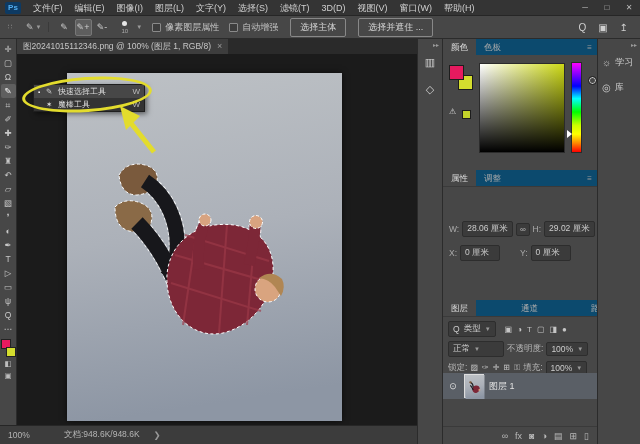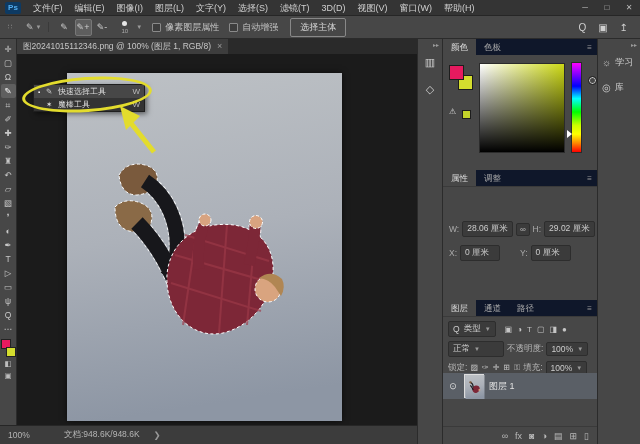--- a/index.html
+++ b/index.html
@@ -74,21 +74,21 @@
   .statusbar .chev { margin-left:14px; color:#999; }
 
   
   .rightstrip { position:absolute; left:417px; top:39px; width:26px; height:405px; background:#474747;
     border-left:1px solid #2b2b2b; border-right:1px solid #2b2b2b; display:flex; flex-direction:column; align-items:center; }
   .rightstrip .collapse { font-size:6px; color:#999; align-self:flex-end; padding:2px 3px 4px; }
   .stripicon { width:20px; height:20px; display:flex; align-items:center; justify-content:center;
     font-size:11px; color:#cfcfcf; margin-bottom:7px; }
 
   .panels { position:absolute; left:443px; top:39px; width:154px; height:405px; background:#474747; font-size:8.5px; }
-  .ptabs { height:16px; background:#0f172a; display:flex; align-items:center; }
+  .ptabs { height:16px; background:#0c4a6e; display:flex; align-items:center; }
   .ptab { padding:0 8px; line-height:16px; color:#aaa; white-space:nowrap; }
   .ptab.active { background:#474747; color:#ddd; }
   .pmenu { margin-left:auto; padding-right:5px; color:#999; font-size:8px; }
 
   .colorbody { position:relative; height:115px; }
   .cb-fg { position:absolute; left:6px; top:10px; width:15px; height:15px; border:1px solid #1d1d1d; z-index:2; }
   .cb-bg { position:absolute; left:15px; top:20px; width:15px; height:15px; border:1px solid #1d1d1d; }
   .cb-warn { position:absolute; left:6px; top:52px; font-size:8px; color:#ddd; }
   .cb-chip { position:absolute; left:19px; top:55px; width:9px; height:9px; border:1px solid #1d1d1d; }
   .satsquare { position:absolute; left:36px; top:8px; width:86px; height:90px; border:1px solid #2b2b2b;
@@ -182,20 +182,21 @@
     <span class="ob-chev">▼</span>
     <div class="chk">
       <span class="box"></span>
       <span>像素图层属性</span>
     </div>
     <div class="chk">
       <span class="box"></span>
       <span>自动增强</span>
     </div>
     <button class="ob-btn">选择主体</button>
+    <button class="ob-btn">选择并遮住 ...</button>
     <div class="ob-right">
 
     <span>Q</span>
         <span>▣</span>
         <span>↥</span>
       </div>
   </div>
 
   <div class="toolscol">
     <div style="display:flex;flex-direction:column;align-items:center;">
@@ -360,21 +361,21 @@
       <div class="proprow" style="left:6px; top:58px;">
         <span>X:</span>
         <span class="field" style="min-width:40px;">0 厘米</span>
         <span style="width:14px;"></span>
         <span>Y:</span>
         <span class="field" style="min-width:40px;">0 厘米</span>
       </div>
     </div>
 
     <div class="ptabs">
-      <div style="display:flex;">
+      <div style="display:flex;gap:37px;">
 
       <div class="ptab active">图层</div>
           <div class="ptab">通道</div>
           <div class="ptab">路径</div>
         </div>
       <div class="pmenu">≡</div>
     </div>
     <div class="layersbody">
       <div class="lrow" style="padding-top:4px;">
         <span class="sel">

